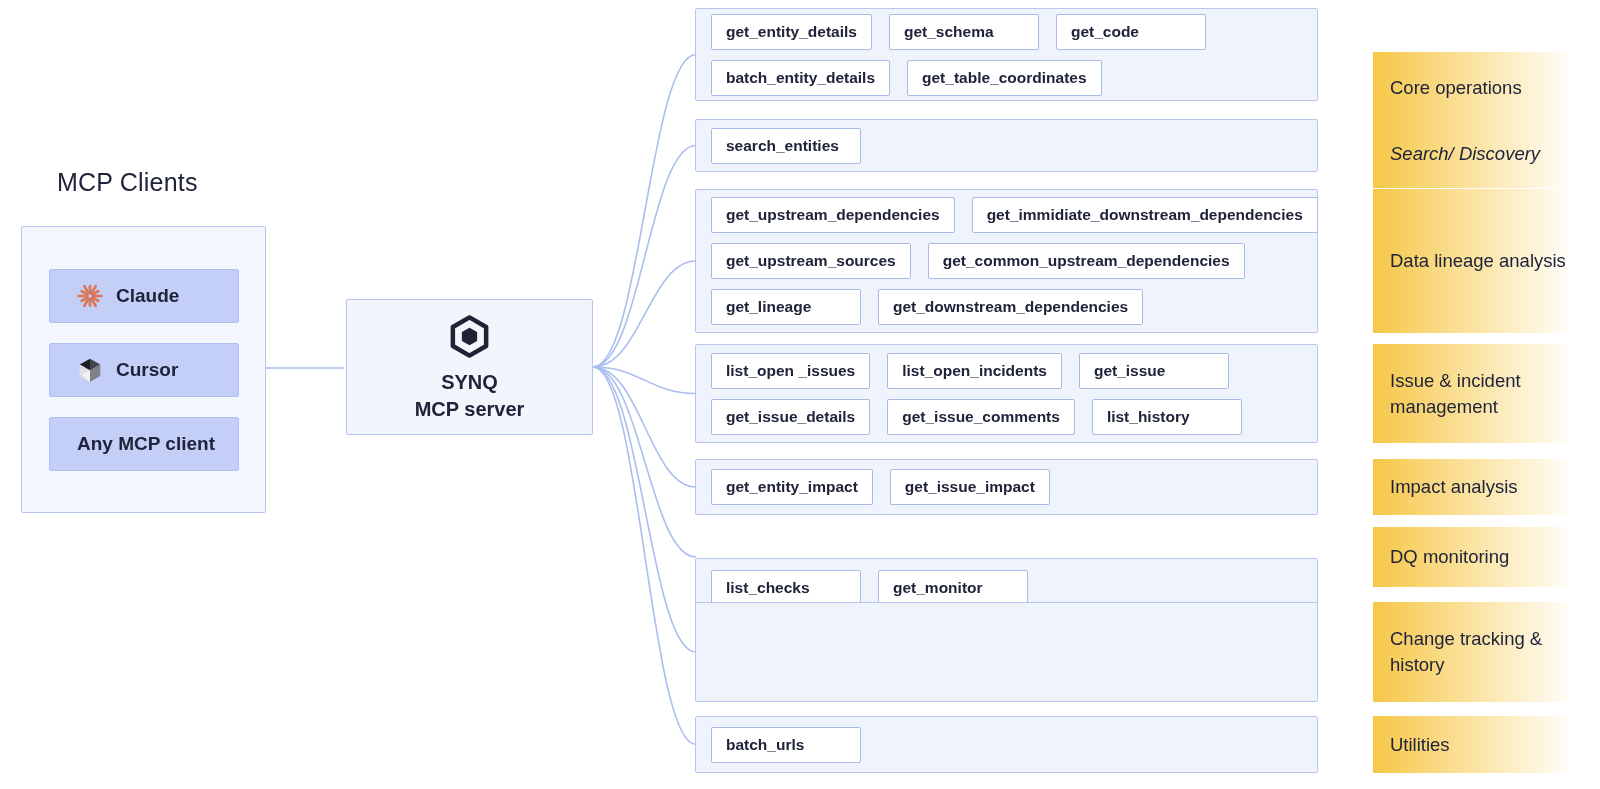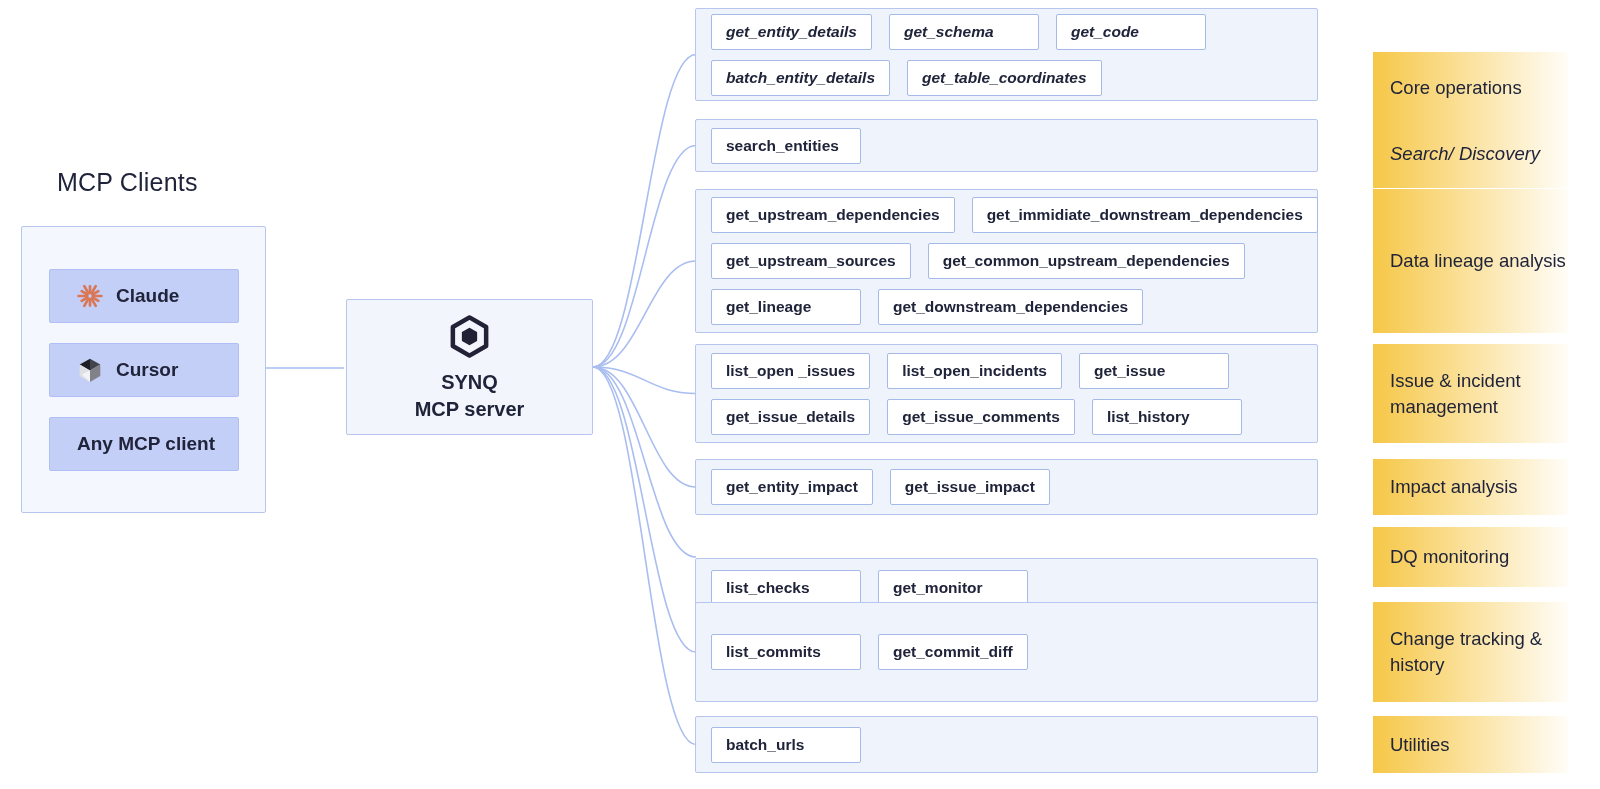--- a/index.html
+++ b/index.html
@@ -181,21 +181,21 @@
         <path d="M24 16.2 L30.8 20.1 L30.8 27.9 L24 31.8 L17.2 27.9 L17.2 20.1 Z" fill="#232136" stroke="#232136" stroke-width="2" stroke-linejoin="round"></path>
       </svg>
     </span>
     <div class="server-name">
       <div>SYNQ</div>
       <div>MCP server</div>
     </div>
   </div>
 
   <div id="groups">
-      <div class="group-panel" style="top: 8px; height: 93px; font-style: italic;">
+      <div class="group-panel" style="top: 8px; height: 93px;">
         <div class="tool-row">
           <div class="tool-box">get_entity_details</div>
           <div class="tool-box">get_schema</div>
           <div class="tool-box">get_code</div>
         </div>
         <div class="tool-row">
           <div class="tool-box">batch_entity_details</div>
           <div class="tool-box">get_table_coordinates</div>
         </div>
       </div>
@@ -236,24 +236,20 @@
           <div class="tool-box">get_issue_impact</div>
         </div>
       </div>
       <div class="group-panel" style="top: 558px; height: 60px;">
         <div class="tool-row">
           <div class="tool-box">list_checks</div>
           <div class="tool-box">get_monitor</div>
         </div>
       </div>
       <div class="group-panel" style="top: 602px; height: 100px;">
-        <div class="tool-row">
-          <div class="tool-box">list_commits</div>
-          <div class="tool-box">get_commit_diff</div>
-        </div>
       </div>
       <div class="group-panel" style="top: 716px; height: 57px;">
         <div class="tool-row">
           <div class="tool-box">batch_urls</div>
         </div>
       </div>
     </div>
   <div id="labels">
       <div class="category-label" style="top: 8px; height: 71px; margin-top: 44px;">Core operations</div>
       <div class="category-label" style="top: 119px; height: 69px; font-style: italic;">Search/ Discovery</div>

